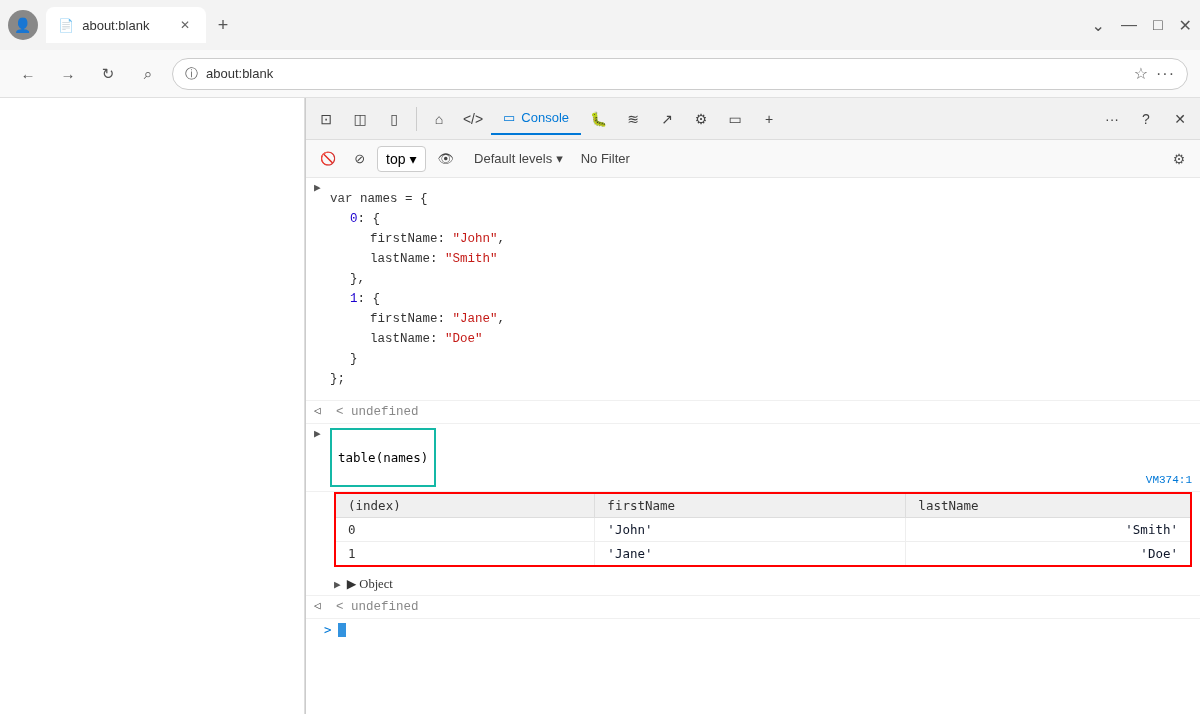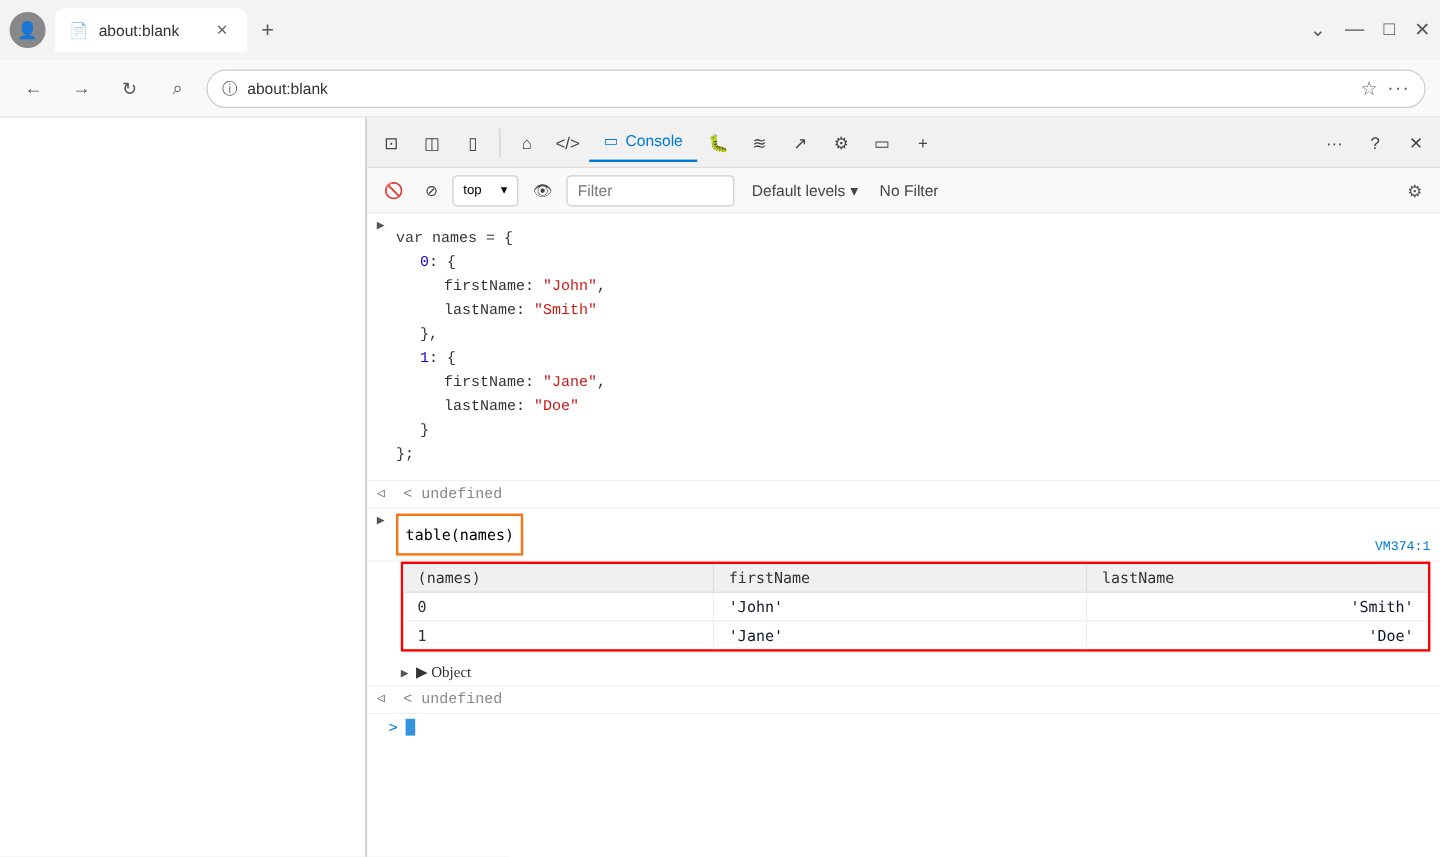--- a/index.html
+++ b/index.html
@@ -171,22 +171,22 @@
       cursor: pointer;
       padding: 0 6px;
       gap: 4px;
     }
     .top-dropdown {
       display: flex; align-items: center;
       height: 26px;
       border: 1px solid #ccc;
       border-radius: 4px;
       padding: 0 8px;
-      gap: 16px;
-      font-size: 11px;
+      gap: 4px;
+      font-size: 14px;
       cursor: pointer;
       background: white;
     }
     .filter-input {
       height: 26px;
       border: 1px solid #ccc;
       border-radius: 4px;
       padding: 0 8px;
       font-size: 13px;
       width: 140px;
@@ -261,22 +261,22 @@
     }
 
     .table-command {
       display: flex;
       align-items: center;
       padding: 4px 8px 4px 24px;
       border-bottom: 1px solid #f0f0f0;
       position: relative;
     }
     .table-command-border {
-      border: 2px solid #f97316;
-      padding: 8px 6px;
+      border: 2px solid #14b8a6;
+      padding: 20px 6px;
       display: inline-block;
     }
 
     
     .data-table-wrapper {
       border: 2px solid red;
       margin: 4px 8px 8px 28px;
       position: relative;
     }
     .data-table-ref {
@@ -407,21 +407,20 @@
   </div>
 
   <div class="devtools-subtoolbar">
     <div class="sub-btn">🚫</div>
     <div class="sub-btn">⊘</div>
     <div class="top-dropdown">
       <span>top</span>
       <span>▾</span>
     </div>
     <div class="sub-btn">👁</div>
-    <input class="filter-input" type="text" placeholder="Filter" style="">
     <div class="default-levels">
       <span>Default levels</span>
       <span>▾</span>
     </div>
     <span class="no-issues">No Filter</span>
     <div class="settings-btn">⚙</div>
   </div>
 
   <div class="console-content">
 
@@ -450,21 +449,21 @@
       <span class="arrow-right" style="color:#555;">▶</span>
       <span class="table-command-border" style="font-family:'Consolas',monospace; font-size:12.5px;">table(names)</span>
     </div>
 
     <div style="position:relative; margin: 0 8px 6px 28px;">
       <span class="data-table-ref">VM374:1</span>
       <div class="data-table-wrapper" style="margin:0;">
         <table class="data-table">
           <thead>
             <tr>
-              <th>(names)</th>
+              <th>(index)</th>
               <th>firstName</th>
               <th>lastName</th>
             </tr>
           </thead>
           <tbody>
             <tr>
               <td>0</td>
               <td class="str-val">'John'</td>
               <td class="str-val">'Smith'</td>
             </tr>

